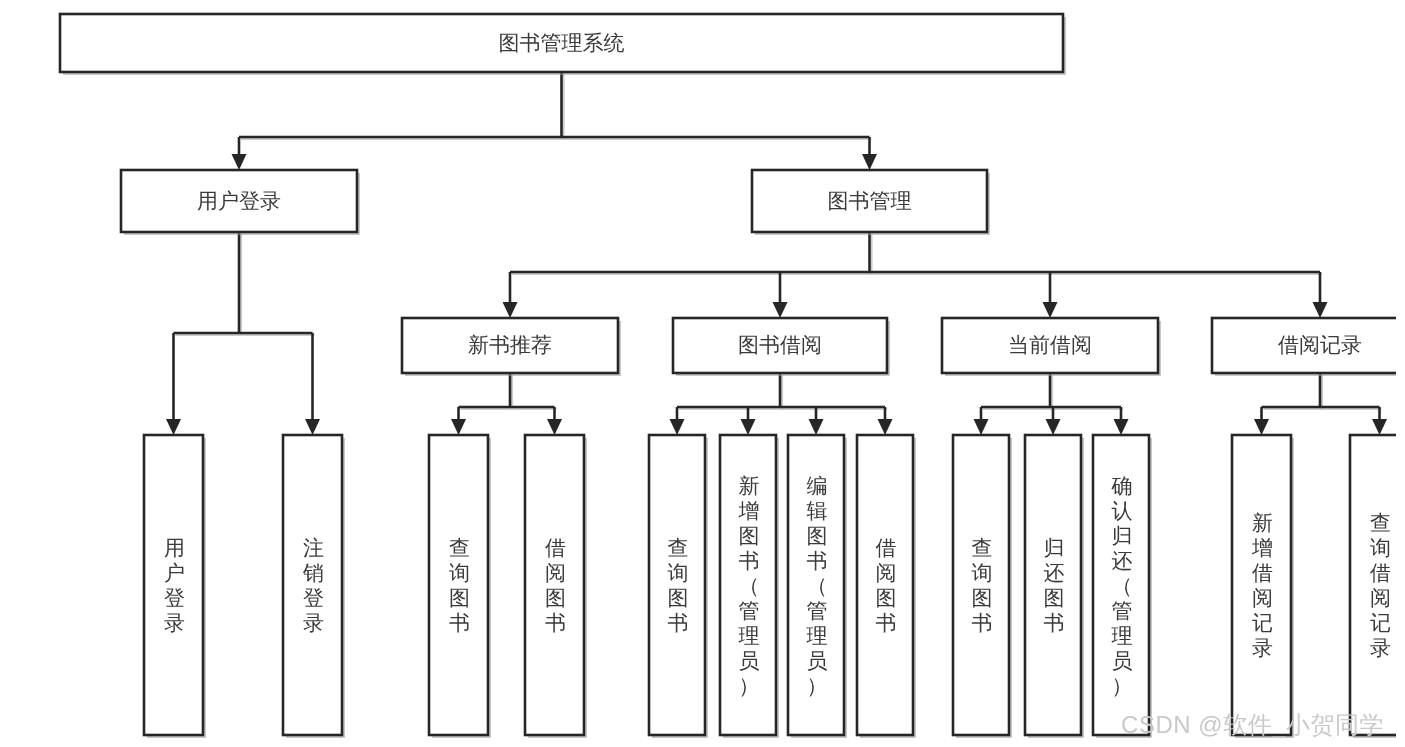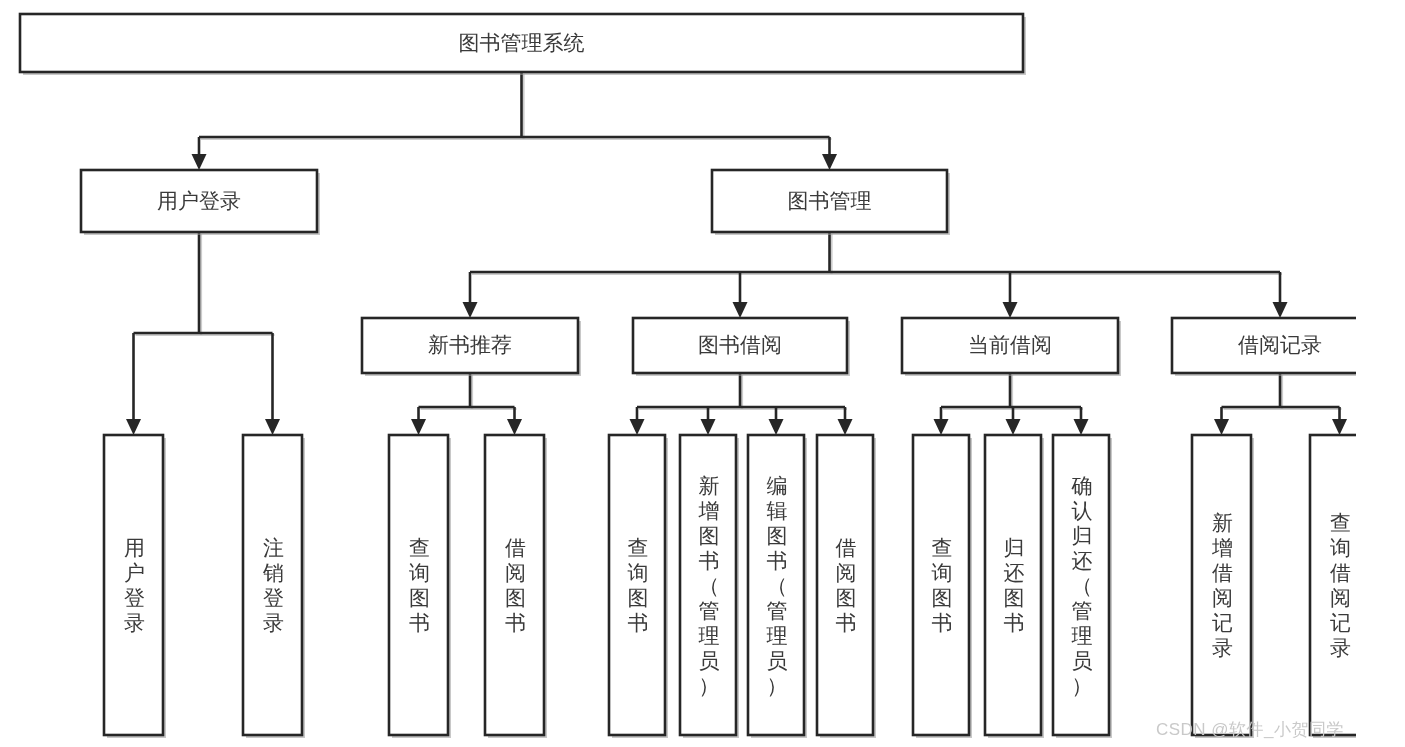--- a/index.html
+++ b/index.html
@@ -9,20 +9,21 @@
   }
   body {
     font-family: "Liberation Sans", "DejaVu Sans", sans-serif;
   }
   #diagram-root {
     position: relative;
     width: 1356px;
     height: 747px;
     background: #ffffff;
     overflow: hidden;
+    margin-left: 40px;
   }
   svg.flowchart {
     position: absolute;
     top: 0;
     left: 0;
     width: 1405px;
     height: 747px;
     display: block;
   }
   .node-rect {
@@ -60,21 +61,21 @@
     font-family: "Liberation Sans", "DejaVu Sans", sans-serif;
     font-size: 21px;
     fill: #3a3a3a;
     text-anchor: middle;
   }
   .watermark {
     position: absolute;
     right: 12px;
     bottom: 6px;
     font-family: "Liberation Sans", "DejaVu Sans", sans-serif;
-    font-size: 17px;
+    font-size: 24px;
     color: #c9c9c9;
     letter-spacing: 0.5px;
     white-space: nowrap;
     user-select: none;
   }
 </style>
 </head>
 <body>
 
 <div id="diagram-root">

